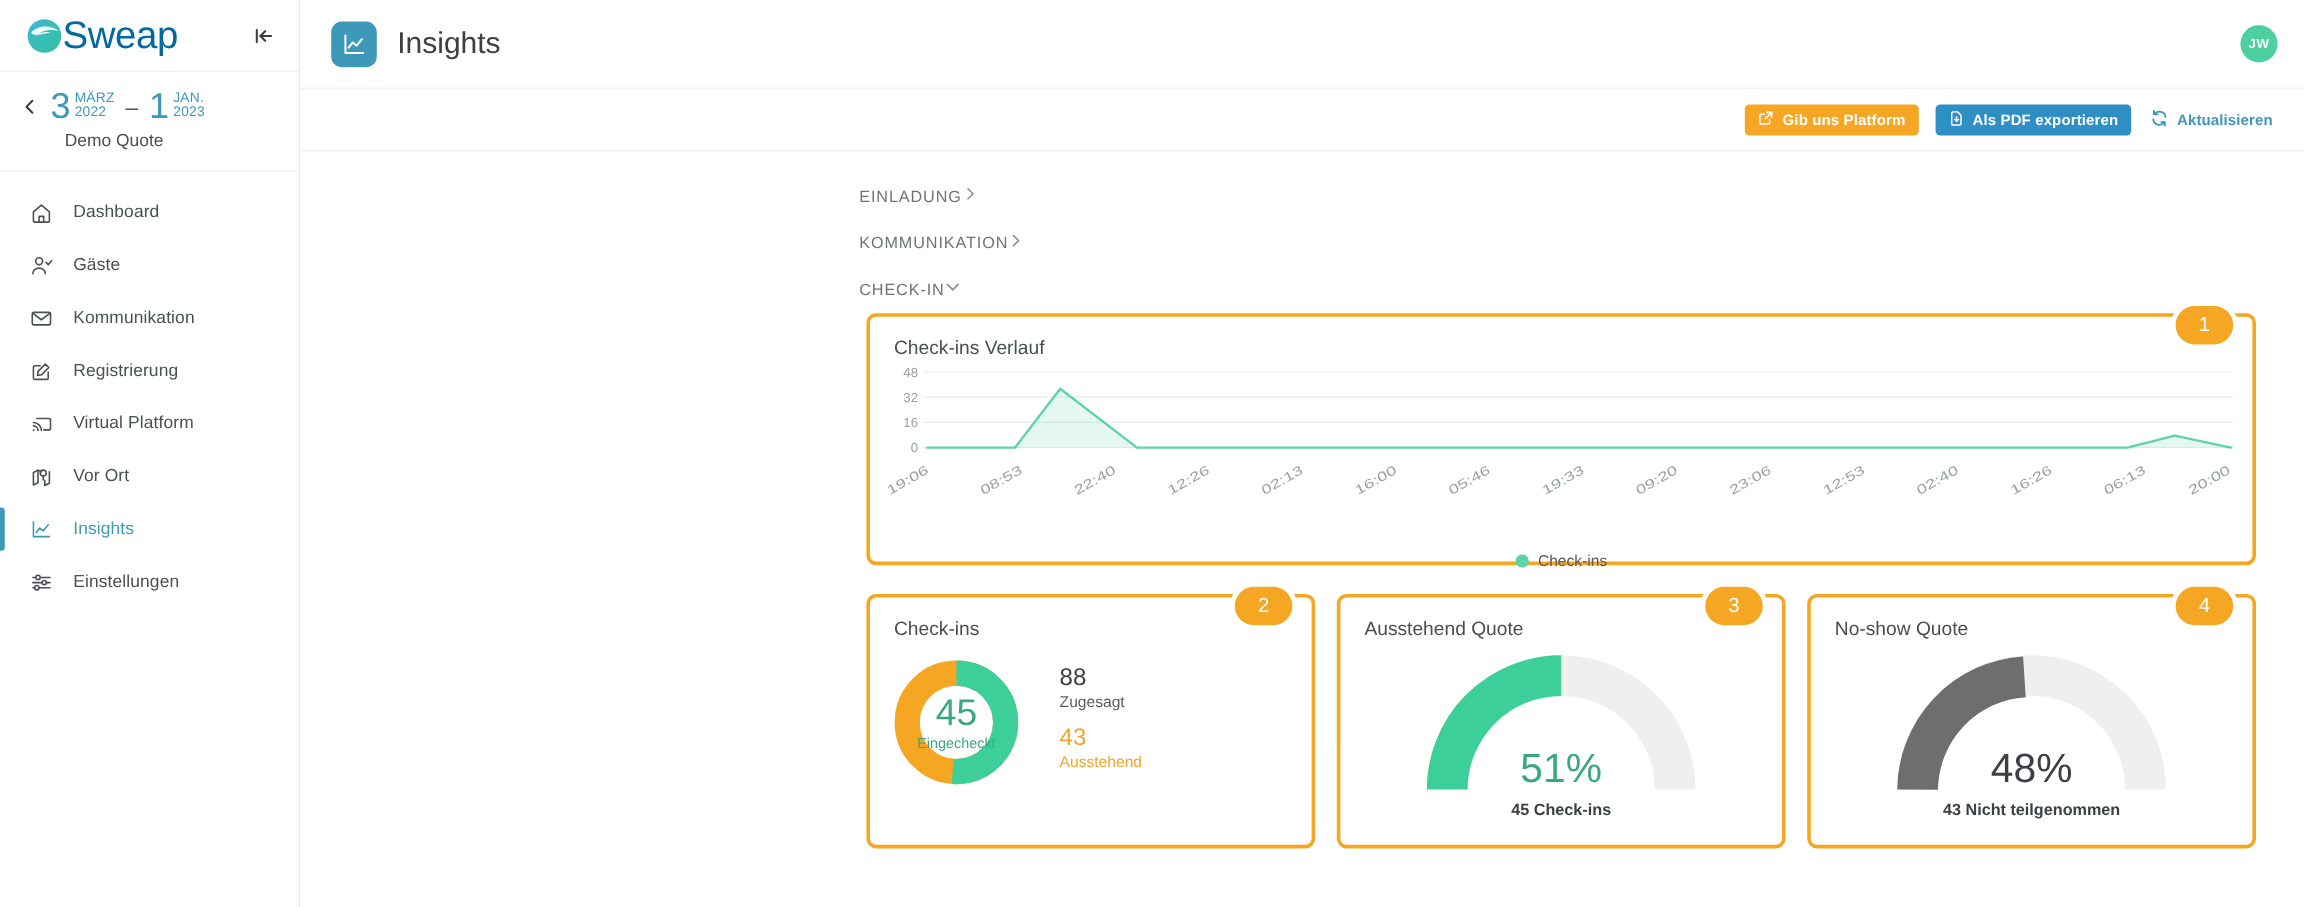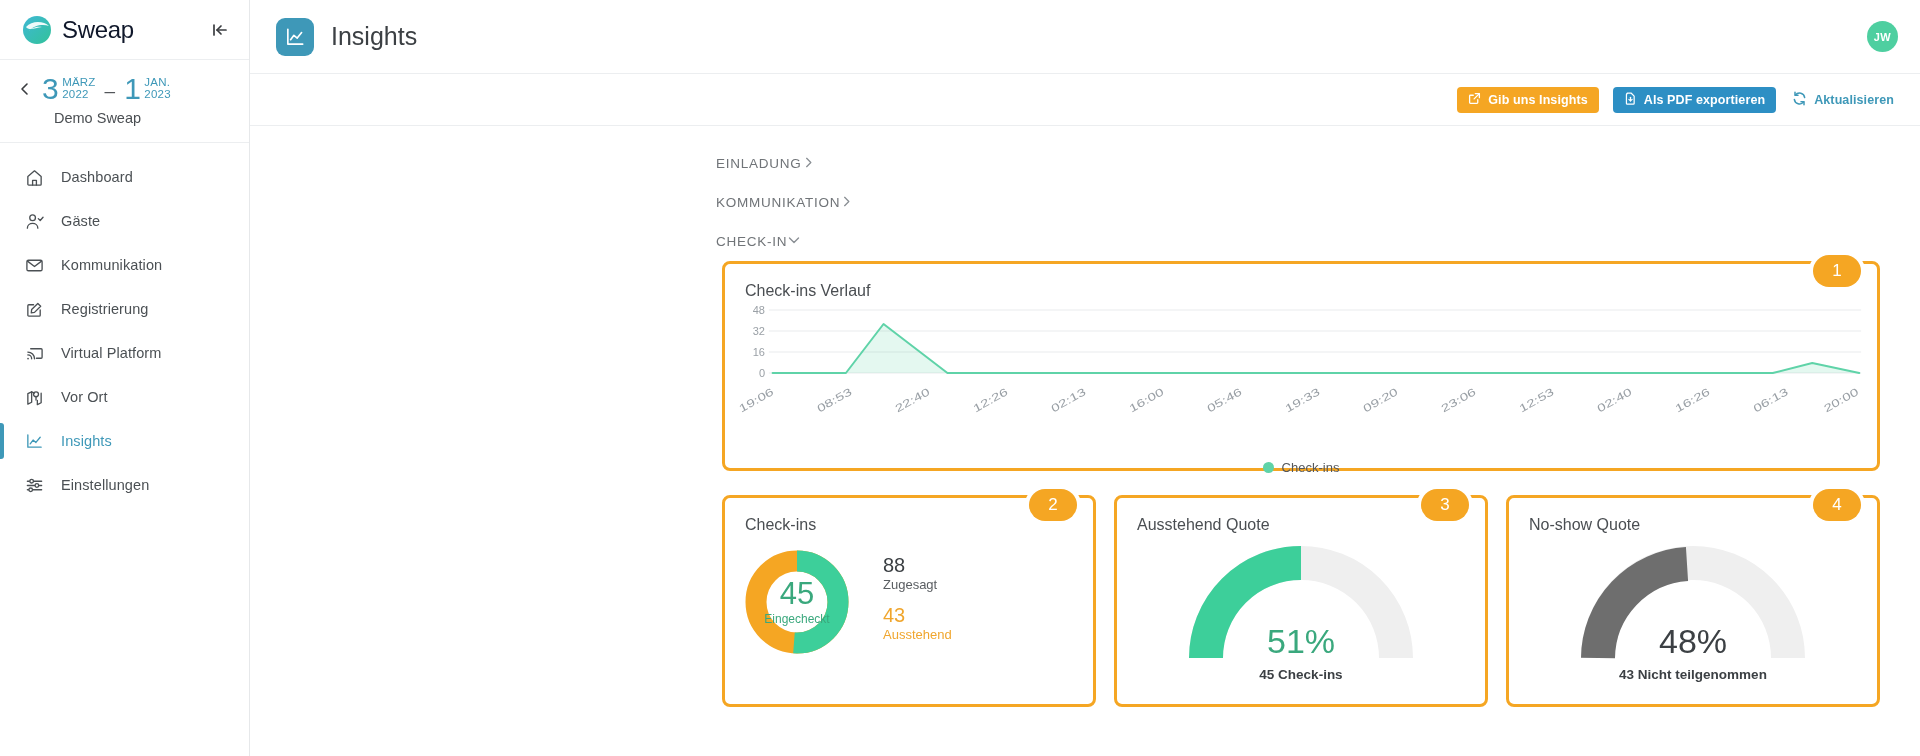--- a/index.html
+++ b/index.html
@@ -20,22 +20,22 @@
     display: flex; flex-direction: column;
   }
   .brand-row {
     height: 60px; flex: 0 0 60px;
     display: flex; align-items: center;
     padding: 0 18px 0 22px;
     border-bottom: 1px solid #eceef0;
   }
   .brand-logo { width: 30px; height: 30px; flex: 0 0 30px; position: relative; }
   .brand-name {
-    font-size: 24px; letter-spacing: -0.3px;
-    color: #0f172a; margin-left: 10px; font-weight: 400;
+    font-size: 32px; letter-spacing: -0.3px;
+    color: #0369a1; font-weight: 400;
   }
   .collapse-btn {
     margin-left: auto; width: 22px; height: 22px;
     display: flex; align-items: center; justify-content: center;
     cursor: pointer;
   }
 
   .event-block { padding: 14px 0 16px 0; border-bottom: 1px solid #eceef0; }
   .event-daterow { display: flex; align-items: center; padding-left: 14px; }
   .event-back {
@@ -226,21 +226,21 @@
         </div>
         <span class="date-dash">–</span>
         <div class="date-grp">
           <span class="date-day">1</span>
           <span class="date-mo">
             <div class="m">JAN.</div>
             <div class="y">2023</div>
           </span>
         </div>
       </div>
-      <div class="event-name">Demo Sweap</div>
+      <div class="event-name">Demo Quote</div>
     </div>
 
     <nav class="nav">
 
       <div class="nav-item">
         <span class="nav-ico">
           <svg width="19" height="19" viewBox="0 0 20 20" fill="none" stroke="#4b5054" stroke-width="1.4" stroke-linecap="round" stroke-linejoin="round">
             <path d="M3 9l7-6 7 6v8a1 1 0 0 1-1 1H4a1 1 0 0 1-1-1z"></path>
             <path d="M8 18v-5h4v5"></path>
           </svg>
@@ -346,21 +346,21 @@
 
     <div class="actionbar">
       <button class="btn btn-feedback">
         <span>
           <svg width="13" height="13" viewBox="0 0 16 16" fill="none" stroke="#ffffff" stroke-width="1.6" stroke-linecap="round" stroke-linejoin="round">
             <path d="M9 2h5v5"></path>
               <path d="M14 2L7.5 8.5"></path>
             <path d="M12 9.5V13a1 1 0 0 1-1 1H3a1 1 0 0 1-1-1V5a1 1 0 0 1 1-1h3.5"></path>
           </svg>
         </span>
-        <span>Gib uns Insights</span>
+        <span>Gib uns Platform</span>
       </button>
 
       <button class="btn btn-pdf">
         <span>
           <svg width="13" height="13" viewBox="0 0 16 16" fill="none" stroke="#ffffff" stroke-width="1.5" stroke-linecap="round" stroke-linejoin="round">
             <path d="M4 1.5h5l3.5 3.5v9a1 1 0 0 1-1 1H4a1 1 0 0 1-1-1v-11a1 1 0 0 1 1-1z"></path>
             <polyline points="8,6.5 8,11"></polyline>
               <polyline points="6,9 8,11 10,9"></polyline>
           </svg>
         </span>

